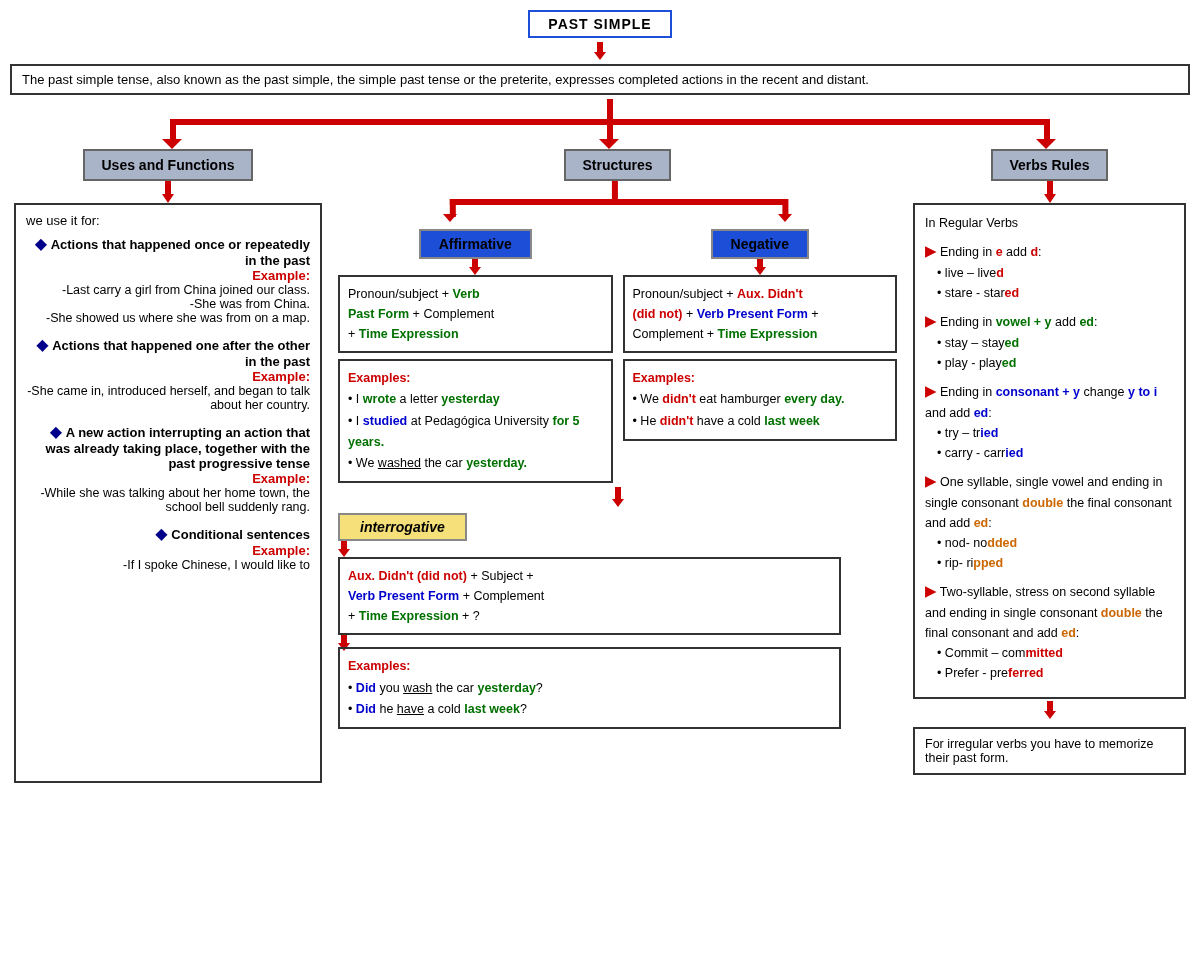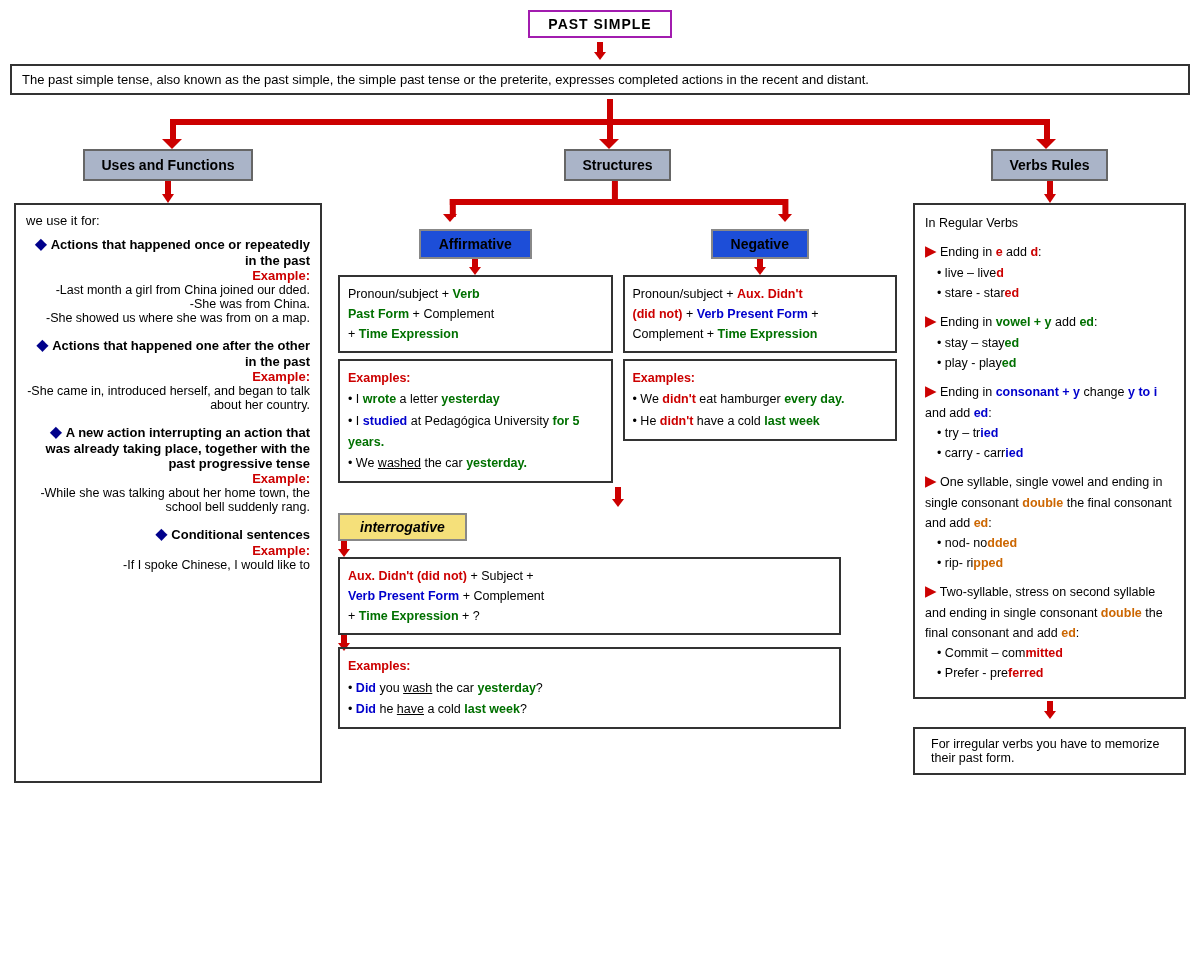--- a/index.html
+++ b/index.html
@@ -16,21 +16,21 @@
       padding: 10px;
       position: relative;
     }
     
     .top-title-wrap {
       display: flex;
       justify-content: center;
       margin-bottom: 4px;
     }
     .top-title-box {
-      border: 2px solid #a21caf;
+      border: 2px solid #1d4ed8;
       padding: 4px 18px;
       font-weight: bold;
       font-size: 14px;
       letter-spacing: 1px;
       background: #fff;
     }
     
     .desc-box {
       border: 2px solid #333;
       padding: 6px 10px;
@@ -152,21 +152,21 @@
       font-size: 12.5px;
       line-height: 1.6;
     }
     .rule-arrow { color: #cc0000; font-size: 15px; }
     .rule-item { margin-bottom: 6px; }
     .bullet { margin-left: 12px; }
 
     
     .irregular-box {
       border: 2px solid #333;
-      padding: 8px 16px;
+      padding: 8px 10px;
       font-size: 12.5px;
       margin-top: 8px;
     }
     .underline-text { text-decoration: underline; }
   </style>
 </head>
 <body>
 
 <div class="page">
 
@@ -218,21 +218,21 @@
             <polygon points="0,13 12,13 6,22" fill="#cc0000"></polygon>
           </svg>
         </div>
       </div>
       <div class="uses-box">
         <div class="uses-intro">we use it for:</div>
 
         <div class="use-item">
           <div><span class="diamond">◆</span> <span class="use-title">Actions that happened once or repeatedly in the past</span></div>
           <div class="example-label">Example:</div>
-          <div class="example-text">-Last month a girl from China joined our dded.</div>
+          <div class="example-text">-Last carry a girl from China joined our class.</div>
           <div class="example-text">-She was from China.</div>
           <div class="example-text">-She showed us where she was from on a map.</div>
         </div>
 
         <div class="use-item">
           <div><span class="diamond">◆</span> <span class="use-title">Actions that happened one after the other in the past</span></div>
           <div class="example-label">Example:</div>
           <div class="example-text">-She came in, introduced herself, and began to talk about her country.</div>
         </div>
 

